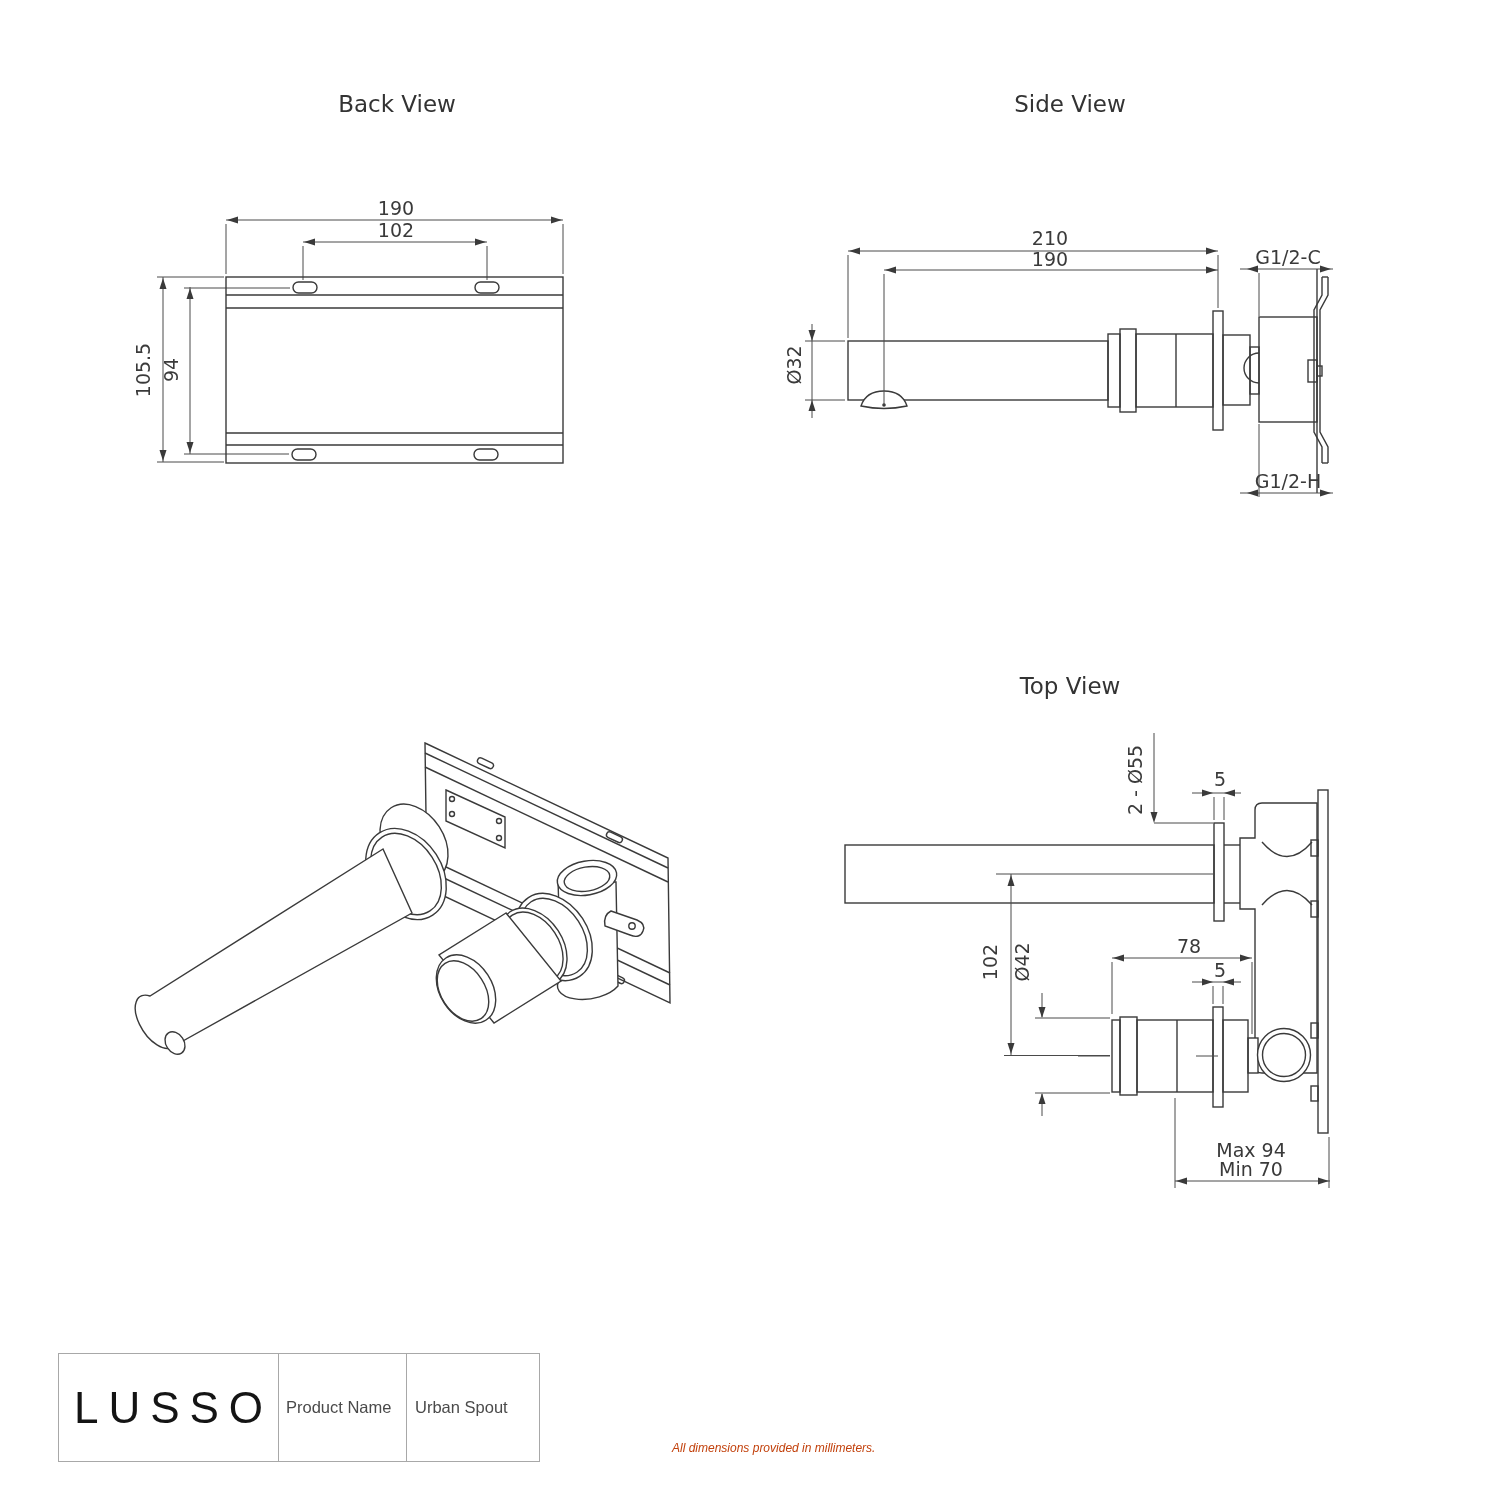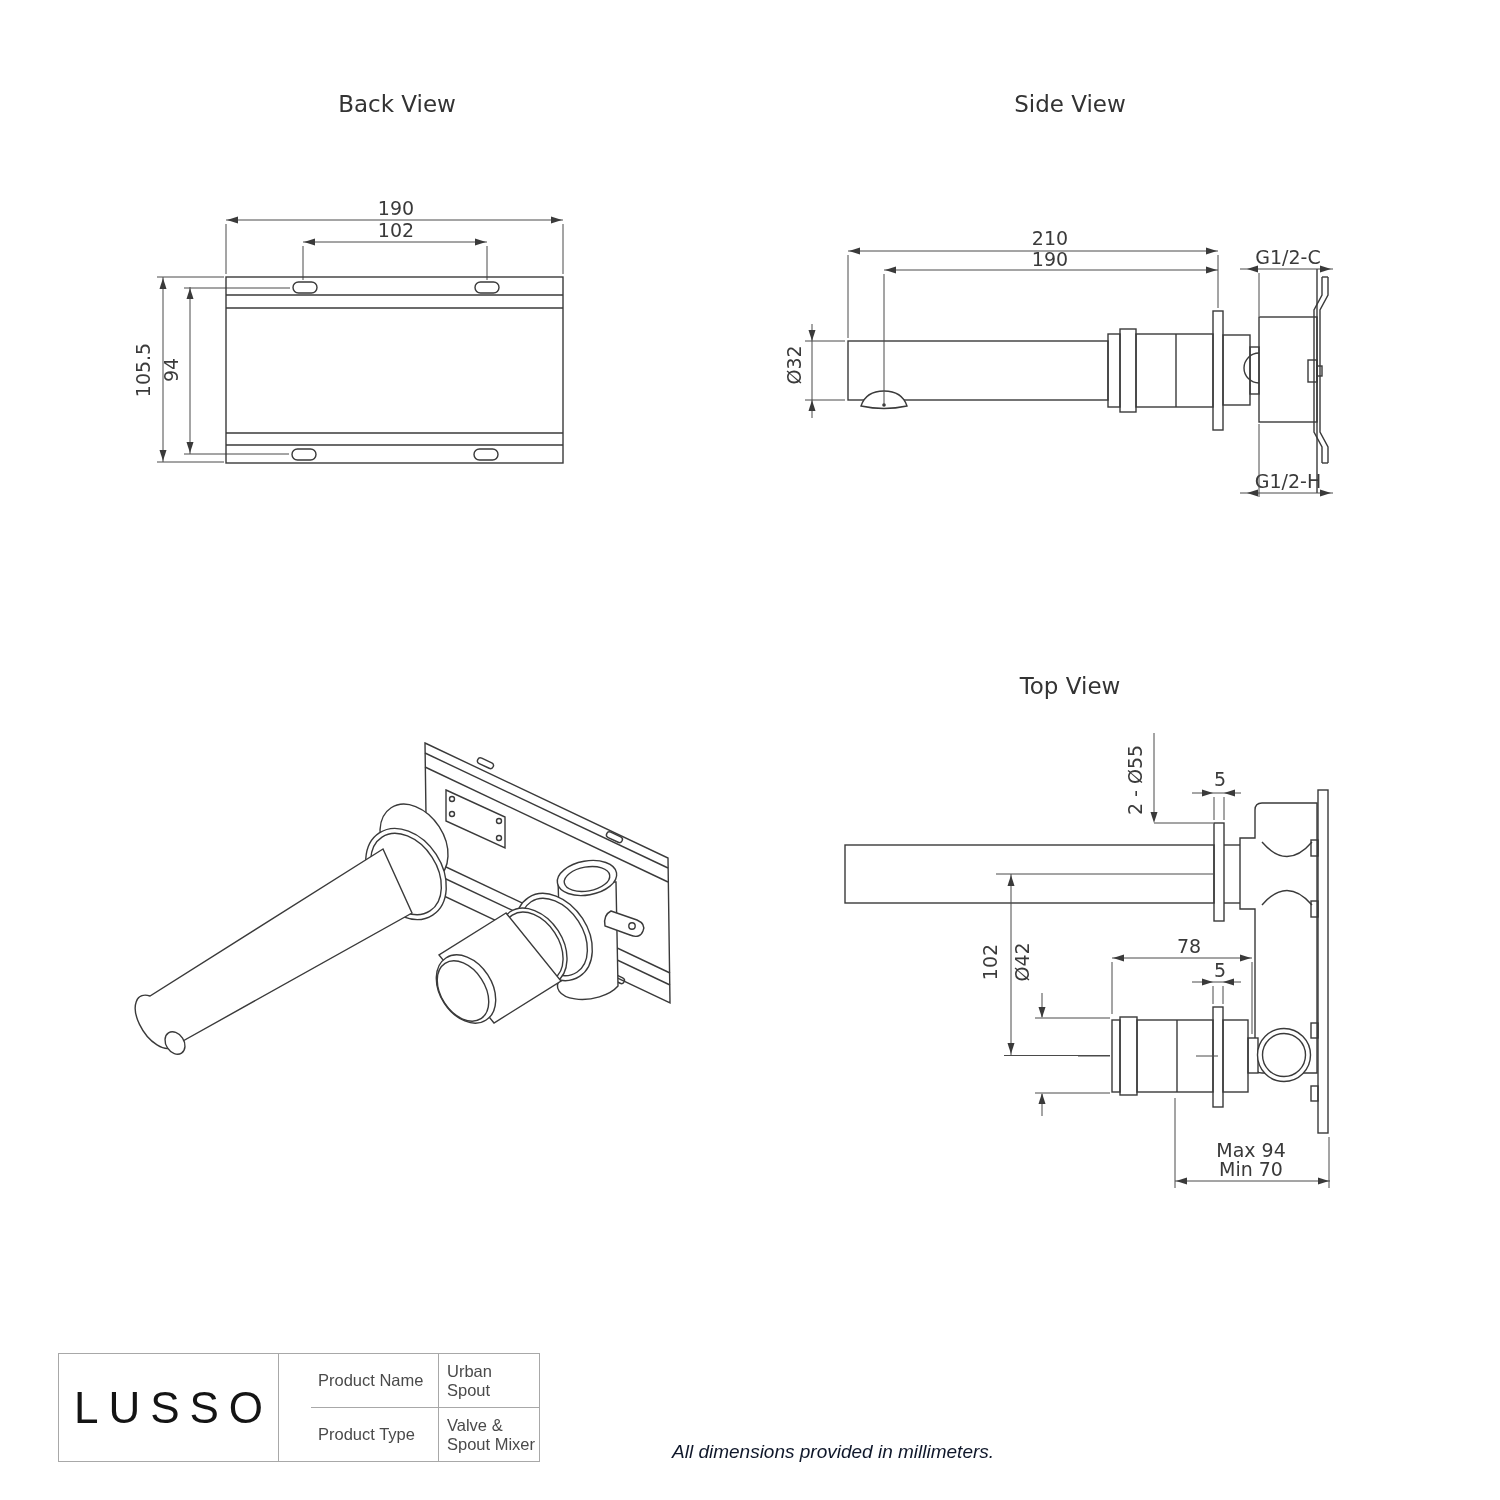--- a/index.html
+++ b/index.html
@@ -12,26 +12,26 @@
   svg .ar{fill:#3a3a3a;stroke:none;}
   svg text.dim{font:19px "DejaVu Sans", sans-serif;fill:#3a3a3a;text-anchor:middle;}
   svg text.vtitle{font:23px "DejaVu Sans", sans-serif;fill:#333333;text-anchor:middle;}
   
   #titleblock{position:absolute;left:58px;top:1353px;width:482px;height:109px;
     border:1.5px solid #a8a8a8;box-sizing:border-box;display:flex;}
   #logocell{width:219px;border-right:1.5px solid #a8a8a8;display:flex;align-items:center;justify-content:center;}
   #logocell .logo{font-weight:400;font-size:44px;letter-spacing:10px;color:#141414;
      font-family:"Liberation Sans",sans-serif;transform:translateX(5px);}
   #rows{flex:1;display:flex;flex-direction:column;}
-  .trow{flex:1;display:flex;border-bottom:1.5px solid #a8a8a8;margin-left:32px;}
+  .trow{flex:1;display:flex;border-bottom:1.5px solid #a8a8a8;}
   .trow:last-child{border-bottom:none;}
   .tlabel{width:120px;border-right:1.5px solid #a8a8a8;display:flex;align-items:center;
      padding-left:7px;font-size:16.5px;color:#4a4a4a;}
   .tvalue{flex:1;display:flex;align-items:center;padding-left:8px;font-size:16.5px;color:#4a4a4a;}
-  #note{position:absolute;left:672px;top:1441px;font-size:19px;color:#0f172a;font-style:italic;}
+  #note{position:absolute;left:672px;top:1441px;font-size:12px;color:#c2410c;font-style:italic;}
 </style>
 </head>
 <body>
 
 <div id="sheet">
 
 <svg width="1500" height="1500" viewBox="0 0 1500 1500">
 
   <g>
     <text class="vtitle" x="397" y="112">Back View</text>
@@ -278,22 +278,18 @@
 
   <div id="titleblock">
     <div id="logocell">
       <span class="logo">LUSSO</span>
     </div>
     <div id="rows">
       <div class="trow">
         <div class="tlabel">Product Name</div>
         <div class="tvalue">Urban Spout</div>
       </div>
-      <div class="trow">
-        <div class="tlabel">Product Type</div>
-        <div class="tvalue">Valve &amp; Spout Mixer</div>
-      </div>
     </div>
   </div>
 
   <div id="note">All dimensions provided in millimeters.</div>
 
 </div>
 
 </body></html>

